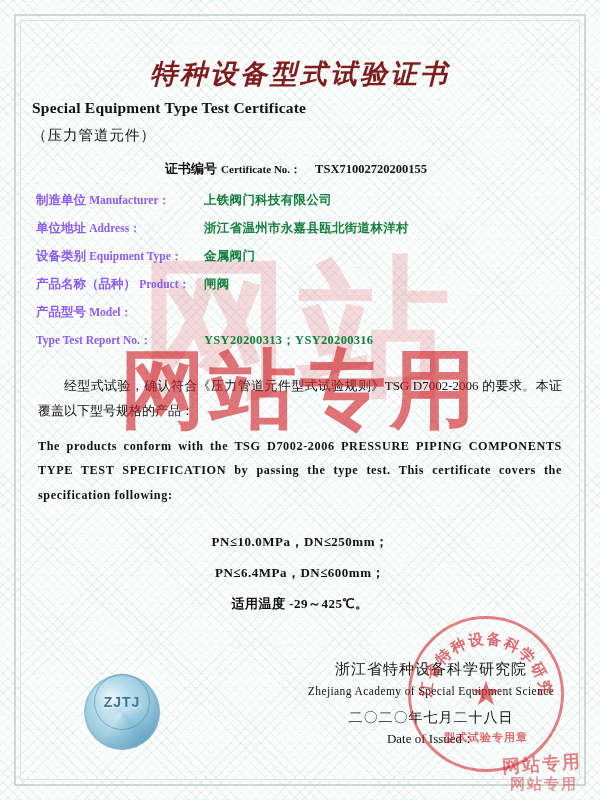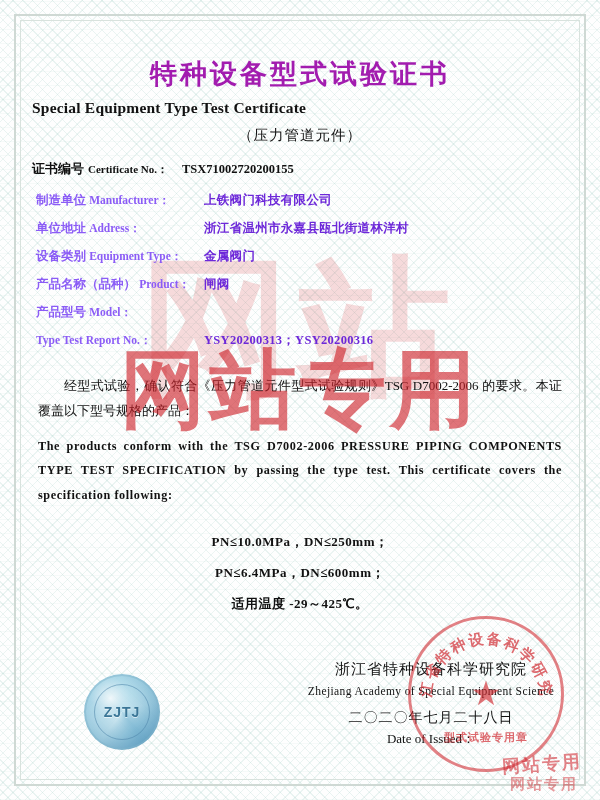--- a/index.html
+++ b/index.html
@@ -40,50 +40,51 @@
     left: 32px; top: 28px; right: 32px; bottom: 24px;
   }
 
   
   .title-cn {
     text-align: center;
     font-family: "Liberation Serif", serif;
     font-size: 27px;
     font-weight: bold;
     letter-spacing: 3px;
-    color: #a21caf;
+    color: #7f1d1d;
     margin-top: 28px;
+    font-style: italic;
   }
   .title-en {
     text-align: left;
     font-size: 15.5px;
     font-weight: bold;
     color: #111;
     margin-top: 7px;
     letter-spacing: 0.2px;
   }
   .subtitle-cn {
-    text-align: center;
+    text-align: left;
     font-size: 14.5px;
     color: #111;
     margin-top: 9px;
     letter-spacing: 1px;
     font-family: Liberation Mono, monospace;
   }
   .subtitle-en {
     text-align: center;
     font-size: 11.5px;
     color: #111;
     margin-top: 4px;
   }
 
   
   .certno-row {
     margin-top: 14px;
-    text-align: left;
+    text-align: center;
     padding-right: 8px;
     white-space: nowrap;
   }
   .certno-cn {
     font-size: 13px;
     font-weight: bold;
     color: #111;
   }
   .certno-en {
     font-size: 11px;
@@ -112,21 +113,21 @@
     flex: 0 0 168px;
     font-size: 12.5px;
     font-weight: bold;
     color: #8b5cf6;
     line-height: 1.35;
   }
   .field-label .en { font-size: 11.5px; }
   .field-value {
     font-size: 12.5px;
     font-weight: bold;
-    color: #6d28d9;
+    color: #15803d;
     letter-spacing: 0.3px;
   }
   .field-row.two-line .field-label { line-height: 1.5; }
 
   
   .body-cn {
     margin-top: 24px;
     font-size: 13px;
     color: #111;
     line-height: 1.95;
@@ -195,21 +196,21 @@
     left: 84px;
     bottom: 50px;
     width: 76px;
     height: 76px;
     border-radius: 50%;
     background:
       radial-gradient(circle at 35% 32%, rgba(255,255,255,0.85) 0%, rgba(180,220,235,0.55) 28%, rgba(110,175,205,0.65) 55%, rgba(70,140,180,0.75) 80%),
       conic-gradient(from 0deg, #9fd4e6, #cfe9f2, #84bcd8, #e2f1f6, #8fc6de, #9fd4e6);
     box-shadow: 0 0 0 2px rgba(120,175,200,0.5) inset;
     display: flex;
-    align-items: center;
+    align-items: flex-start;
     justify-content: center;
     opacity: 0.92;
   }
   .holo-inner {
     width: 54px;
     height: 54px;
     border-radius: 50%;
     border: 1px solid rgba(60,120,160,0.55);
     display: flex;
     align-items: center;

